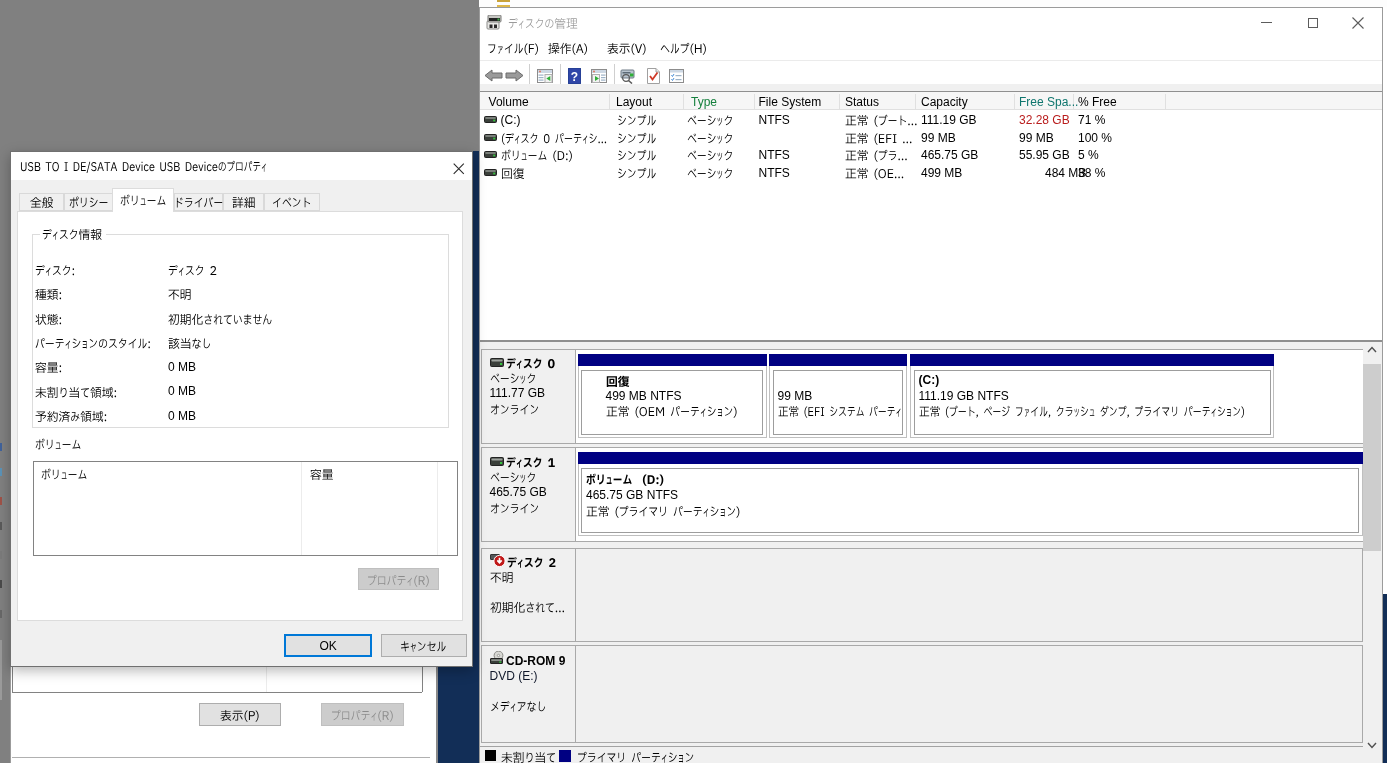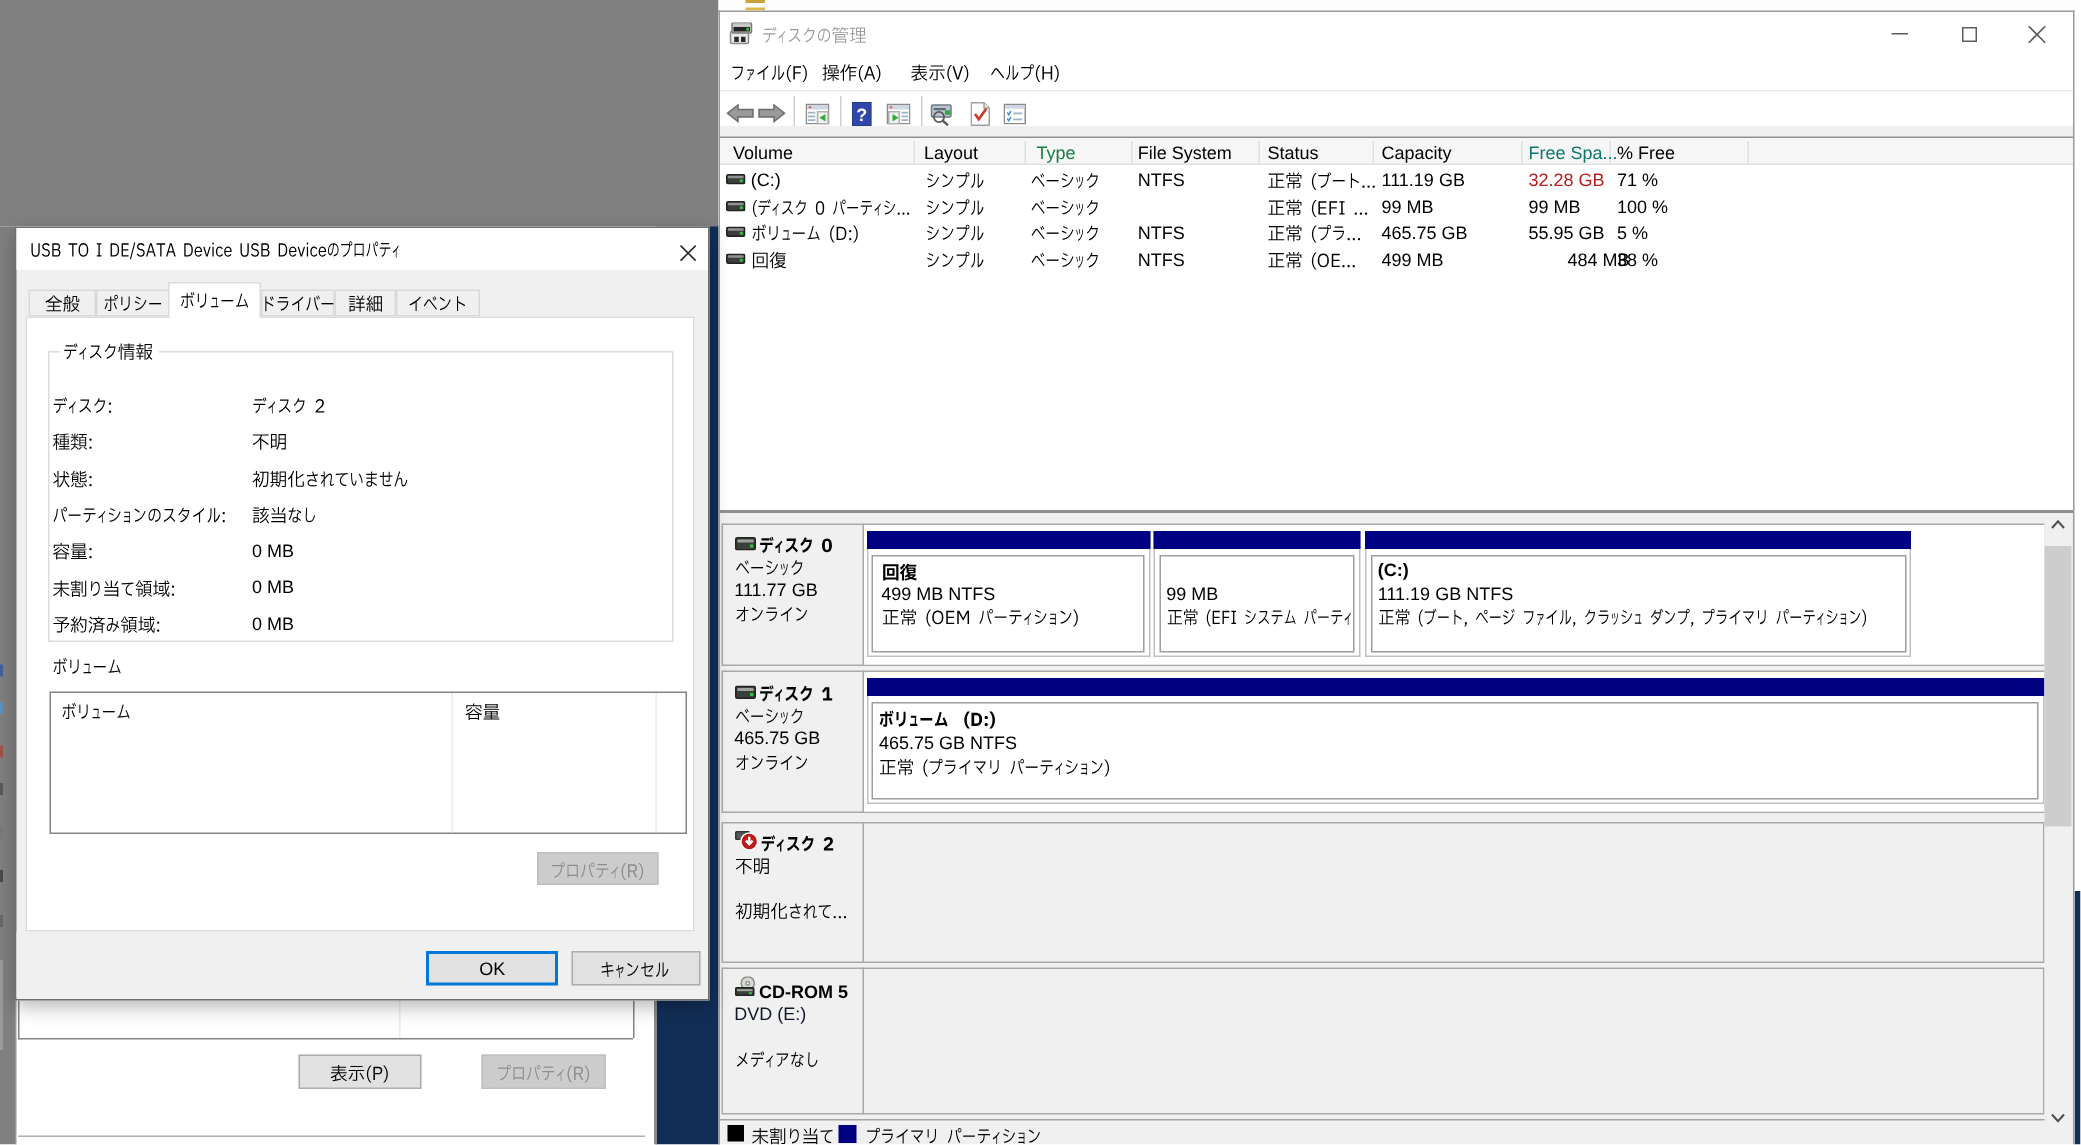--- a/index.html
+++ b/index.html
@@ -545,21 +545,21 @@
         <use href="#r30aa" transform="translate(0) scale(0.82,1)"></use>
         <use href="#r30f3" transform="translate(820) scale(0.82,1)"></use>
         <use href="#r30e9" transform="translate(1640) scale(0.82,1)"></use>
         <use href="#r30a4" transform="translate(2460) scale(0.82,1)"></use>
         <use href="#r30f3" transform="translate(3280) scale(0.82,1)"></use>
       </g>
     </svg></div>
 <div style="position:absolute;left:577.5px;top:353.5px;width:189.0px;height:84.0px;background:#fff;border:1px solid #bfbfbf;box-sizing:border-box"></div>
 <div style="position:absolute;left:577.5px;top:353.5px;width:189.0px;height:12.5px;background:#000082"></div>
 <div style="position:absolute;left:581.0px;top:369.5px;width:182.0px;height:65.0px;border:1px solid #9d9d9d;box-sizing:border-box"></div>
-<div style="position:absolute;left:579px;top:353.5px;width:183.0px;height:96px;overflow:hidden">
+<div style="position:absolute;left:597px;top:353.5px;width:183.0px;height:96px;overflow:hidden">
     <div style="position:absolute;left:8.5px;top:19.1px;width:24px;height:16px"><svg width="23.5" height="16.0" viewBox="0 0 1960 1333" style="overflow:visible">
         <g fill="#000" transform="translate(0,1083) scale(1,-1)">
           <use href="#b56de" transform="translate(0) scale(0.98,1)"></use>
           <use href="#b5fa9" transform="translate(980) scale(0.98,1)"></use>
         </g>
       </svg></div>
     <div style="position:absolute;left:8.5px;top:33.4px;font:12px 'Liberation Sans',sans-serif;line-height:18px;white-space:pre">499 MB NTFS</div>
     <div style="position:absolute;left:8.5px;top:49.6px;width:132px;height:16px"><svg width="131.6" height="16.0" viewBox="0 0 10969 1333" style="overflow:visible">
         <g fill="#000" transform="translate(0,1083) scale(1,-1)">
           <use href="#r6b63" transform="translate(0) scale(0.98,1)"></use>
@@ -769,21 +769,21 @@
     </svg></div>
 <div style="position:absolute;left:480.5px;top:644.5px;width:882.5px;height:98.0px;background:#f0f0f0;border:1px solid #a9a9a9;box-sizing:border-box"></div>
 <div style="position:absolute;left:574.5px;top:644.5px;width:1.0px;height:98.0px;background:#a9a9a9"></div>
 <svg style="position:absolute;left:489.5px;top:650.5px" width="16" height="13" viewBox="0 0 16 13">
     <circle cx="8.5" cy="4.5" r="4.4" fill="#d8d8d4" stroke="#8a8a86"></circle>
     <circle cx="8.5" cy="4.5" r="1.2" fill="#f6f6f4" stroke="#9a9a96"></circle>
     <rect x="0.5" y="7.5" width="12" height="5" rx="0.5" fill="#3a3f3a" stroke="#222"></rect>
     <rect x="1.3" y="8.4" width="10.4" height="1.4" fill="#9da29d"></rect>
     <rect x="9.3" y="10.4" width="1.9" height="1.5" fill="#35c23d"></rect>
   </svg>
-<div style="position:absolute;top:651.9px;font:bold 12px 'Liberation Sans',sans-serif;color:#000;line-height:18px;white-space:pre;left:506.0px">CD-ROM 5</div>
+<div style="position:absolute;top:651.9px;font:bold 12px 'Liberation Sans',sans-serif;color:#000;line-height:18px;white-space:pre;left:506.0px">CD-ROM 9</div>
 <div style="position:absolute;top:666.9px;font:12px 'Liberation Sans',sans-serif;color:#0f172a;line-height:18px;white-space:pre;left:489.5px">DVD (E:)</div>
 <div style="position:absolute;left:489.5px;top:698.1px;width:56px;height:16px"><svg width="56.2" height="16.0" viewBox="0 0 4680 1333" style="overflow:visible">
       <g fill="#000" transform="translate(0,1083) scale(1,-1)">
         <use href="#r30e1" transform="translate(0) scale(0.82,1)"></use>
         <use href="#r30c7" transform="translate(820) scale(0.82,1)"></use>
         <use href="#r30a3" transform="translate(1640) scale(0.58,1)"></use>
         <use href="#r30a2" transform="translate(2220) scale(0.82,1)"></use>
         <use href="#r306a" transform="translate(3040) scale(0.82,1)"></use>
         <use href="#r3057" transform="translate(3860) scale(0.82,1)"></use>
       </g>

